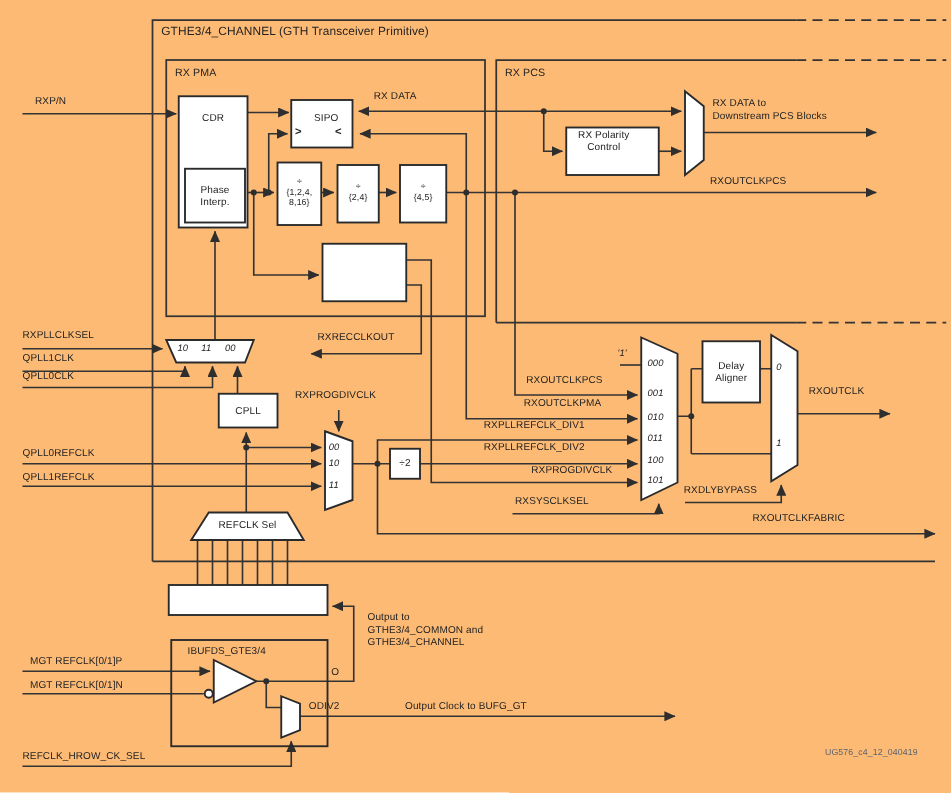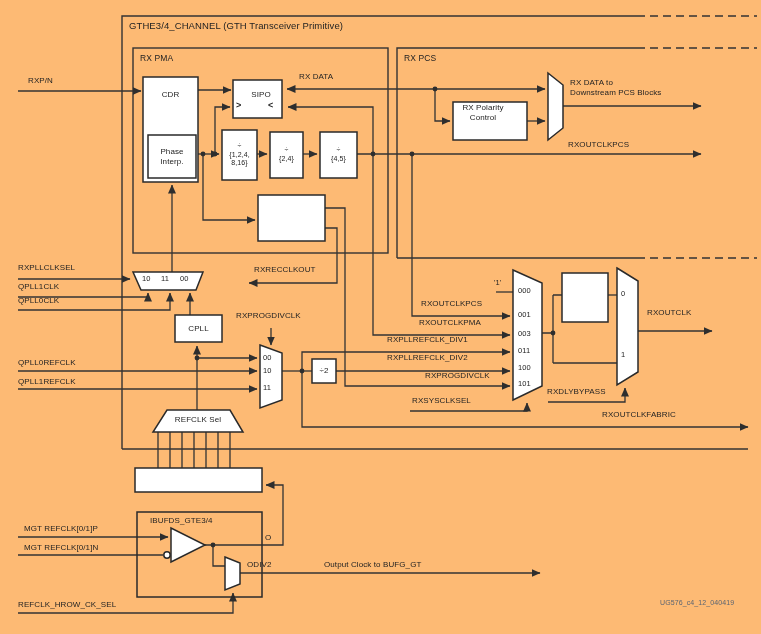--- a/index.html
+++ b/index.html
@@ -3,21 +3,21 @@
 <meta charset="utf-8">
 <style>
   html,body{margin:0;padding:0;background:#fff;}
   #canvas{position:relative;width:761px;height:634px;background:#fdba74;overflow:hidden;
           font-family:"Liberation Sans","DejaVu Sans",sans-serif;}
   #wires{position:absolute;left:0;top:0;}
   .lb{position:absolute;font-size:8px;color:#232323;white-space:pre-line;line-height:1.22;letter-spacing:.1px;}
   .lb.c{display:flex;align-items:center;justify-content:center;text-align:center;}
   .lb.b{font-size:8.5px;}
   .lb.small{font-size:7px;}
-  .lb.port{font-size:7.5px;}
+  .lb.port{font-size:7.5px;font-style:italic;}
   .lb.title{font-size:9.5px;}
   .lb.figid{font-size:7px;color:#5a6472;}
   .lb.glyph{font-size:9px;font-weight:bold;}
 </style>
 </head>
 <body>
 
 <div id="canvas">
 
 <svg id="wires" width="761" height="634" viewBox="0 0 761 634">
@@ -170,40 +170,45 @@
 
 <div class="lb port" style="left:263px;top:353px">00</div>
 <div class="lb port" style="left:263px;top:366px">10</div>
 <div class="lb port" style="left:263px;top:383px">11</div>
 
 <div class="lb c" style="left:312px;top:359px;width:24px;height:24px">÷2</div>
 
 <div class="lb port" style="left:494px;top:278px">'1'</div>
 <div class="lb port" style="left:518px;top:286px">000</div>
 <div class="lb port" style="left:518px;top:310px">001</div>
-<div class="lb port" style="left:518px;top:329px">003</div>
+<div class="lb port" style="left:518px;top:329px">010</div>
 <div class="lb port" style="left:518px;top:346px">011</div>
 <div class="lb port" style="left:518px;top:363px">100</div>
 <div class="lb port" style="left:518px;top:379px">101</div>
 
 <div class="lb" style="left:421px;top:299px">RXOUTCLKPCS</div>
 <div class="lb" style="left:419px;top:318px">RXOUTCLKPMA</div>
 <div class="lb" style="left:387px;top:335px">RXPLLREFCLK_DIV1</div>
 <div class="lb" style="left:387px;top:353px">RXPLLREFCLK_DIV2</div>
 <div class="lb" style="left:425px;top:371px">RXPROGDIVCLK</div>
 <div class="lb" style="left:412px;top:396px">RXSYSCLKSEL</div>
 
+<div class="lb c" style="left:562px;top:273px;width:46px;height:49px">Delay
+Aligner</div>
 <div class="lb port" style="left:621px;top:289px">0</div>
 <div class="lb port" style="left:621px;top:350px">1</div>
 
 <div class="lb" style="left:647px;top:308px">RXOUTCLK</div>
 <div class="lb" style="left:547px;top:387px">RXDLYBYPASS</div>
 <div class="lb" style="left:602px;top:410px">RXOUTCLKFABRIC</div>
 
 <div class="lb c" style="left:153px;top:410px;width:90px;height:20px">REFCLK Sel</div>
+<div class="lb" style="left:294px;top:489px">Output to
+GTHE3/4_COMMON and
+GTHE3/4_CHANNEL</div>
 
 <div class="lb" style="left:150px;top:516px">IBUFDS_GTE3/4</div>
 <div class="lb" style="left:24px;top:524px">MGT REFCLK[0/1]P</div>
 <div class="lb" style="left:24px;top:543px">MGT REFCLK[0/1]N</div>
 <div class="lb" style="left:265px;top:533px">O</div>
 <div class="lb" style="left:247px;top:560px">ODIV2</div>
 <div class="lb" style="left:324px;top:560px">Output Clock to BUFG_GT</div>
 <div class="lb" style="left:18px;top:600px">REFCLK_HROW_CK_SEL</div>
 
 <div class="lb figid" style="left:660px;top:599px">UG576_c4_12_040419</div>

